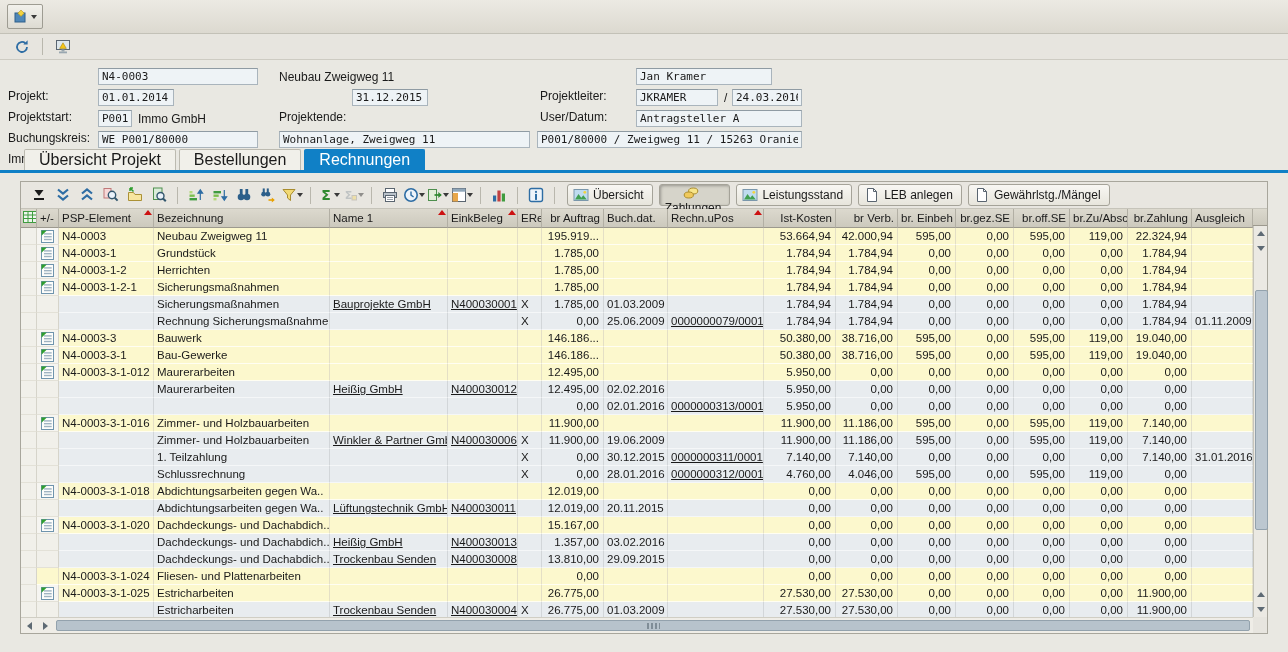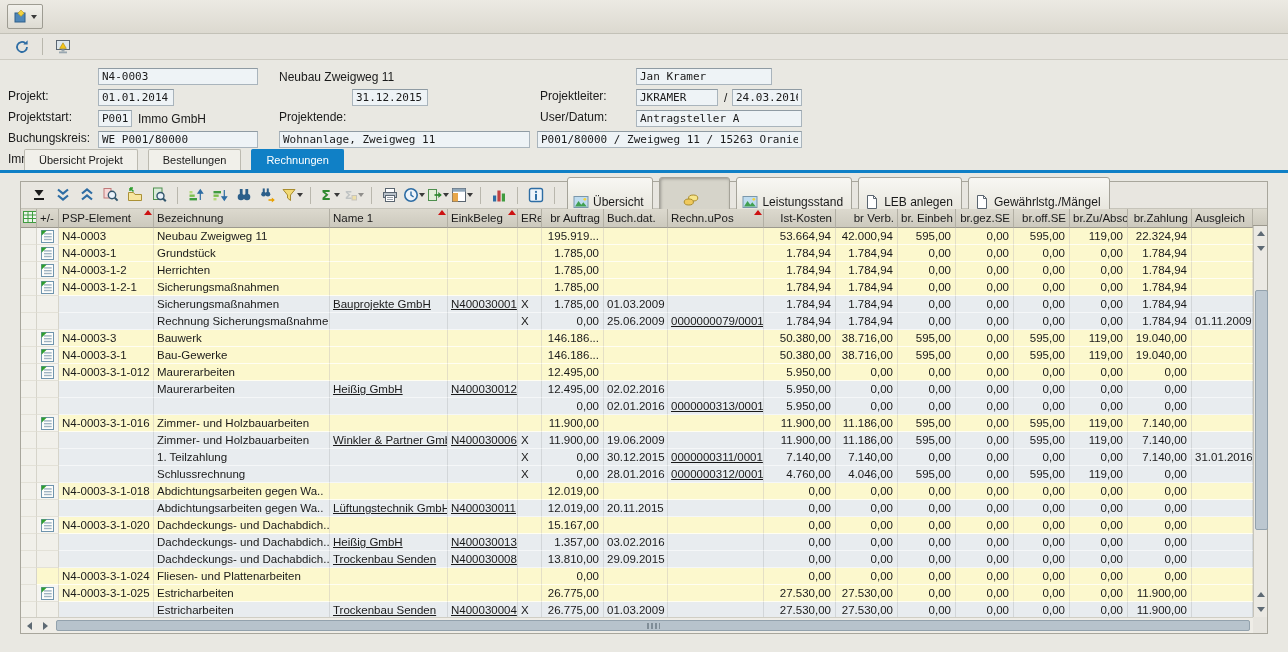--- a/index.html
+++ b/index.html
@@ -24,37 +24,37 @@
   
   .lbl{position:absolute;font-size:12px;white-space:nowrap;margin-top:19px;}
   .ptext{position:absolute;font-size:12px;white-space:nowrap;}
   .fld{position:absolute;height:17px;box-sizing:border-box;background:#eef3f6;
     border:1px solid #a9b4bc;border-top-color:#8f9ba3;font-family:"DejaVu Sans Mono",monospace;
     font-size:11px;padding:0 3px;color:#1a1a1a;}
 
   
   .tabbar{position:absolute;top:149px;left:24px;height:21px;white-space:nowrap;}
   .tab{display:inline-block;height:20px;line-height:20px;padding:0 14px;background:#f1f0ea;
-    border:1px solid #bcbab0;border-bottom:none;margin-right:10px;font-size:11px;
+    border:1px solid #bcbab0;border-bottom:none;margin-right:3px;font-size:16px;
     border-radius:2px 2px 0 0;cursor:pointer;vertical-align:bottom;}
   .tab.active{background:#1080c6;border-color:#1080c6;color:#ffffff;}
   .tabline{position:absolute;top:170px;left:0;right:0;height:3px;background:#1080c6;}
 
   
   .alv{position:absolute;left:20px;top:181px;width:1246px;height:451px;background:#fff;
     border:1px solid #a8a69c;}
   .gtoolbar{position:absolute;top:0;left:0;right:0;height:27px;background:#e8e6e0;
     border-bottom:1px solid #c6c4ba;display:flex;align-items:center;padding-left:6px;box-sizing:border-box;}
   .tbtn{width:22px;height:22px;display:inline-flex;align-items:center;justify-content:center;
     cursor:pointer;border:1px solid transparent;border-radius:2px;}
   .tbtn.dis{opacity:.5;}
   .tbtn .caret{margin-left:0;}
   .caret{display:inline-block;width:0;height:0;border-left:3.5px solid transparent;
     border-right:3.5px solid transparent;border-top:4px solid #3a3a3a;}
-  .gbtn{display:inline-flex;align-items:center;height:20px;margin-left:6px;padding:14px 8px 0 5px;
+  .gbtn{display:inline-flex;align-items:center;height:20px;margin-left:6px;padding:0 8px 0 5px;
     background:linear-gradient(#f8f7f3,#e7e5dc);border:1px solid #a5a399;border-radius:3px;
     font-size:12px;cursor:pointer;white-space:nowrap;}
   .gbtn .bico{margin-right:4px;display:inline-flex;}
   .gbtn.pressed{background:#d6d4ca;box-shadow:inset 1px 1px 3px rgba(0,0,0,.28);flex-direction:column;}
 
   
   .tablewrap{position:absolute;top:27px;left:0;}
   table{border-collapse:separate;border-spacing:0;table-layout:fixed;width:1232px;font-size:11.5px;}
   th{height:17px;box-sizing:border-box;padding:0 3px;font-weight:normal;text-align:left;
     background:linear-gradient(#dcd9ce,#ccc9bd);border-right:1px solid #b2afa4;

